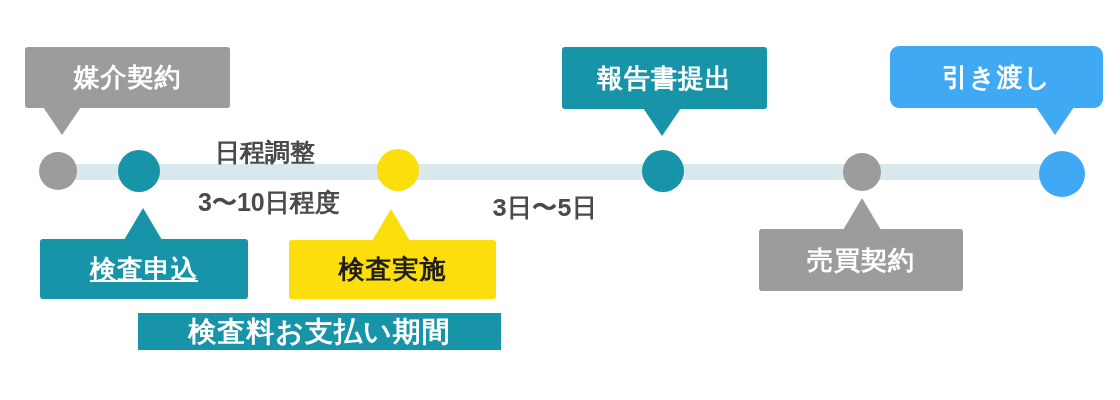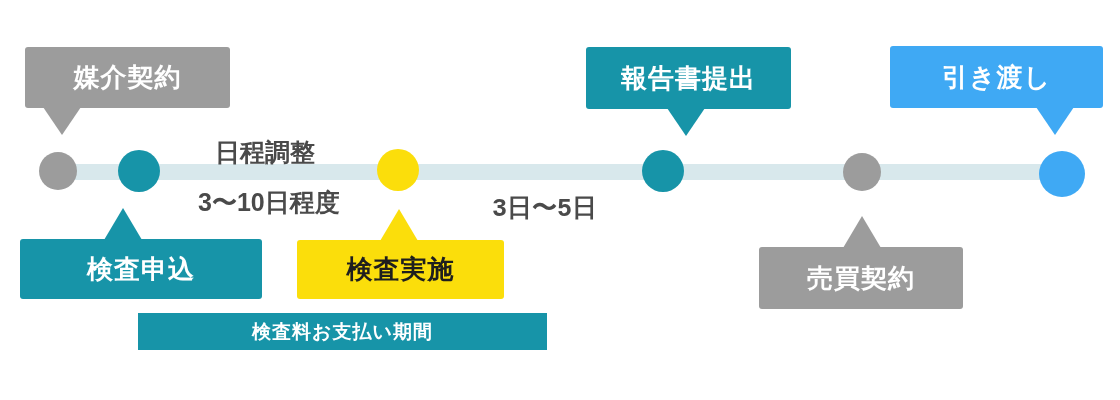--- a/index.html
+++ b/index.html
@@ -41,66 +41,66 @@
   .bubble{
     position:absolute;
     display:flex;align-items:center;justify-content:center;
     font-weight:bold;font-size:26px;letter-spacing:1px;
     color:var(--bubble_text_light);
     border-radius:3px;
   }
   .bubble.bg-gray{background:var(--gray);}
   .bubble.bg-teal{background:var(--teal);}
   .bubble.bg-yellow{background:var(--yellow);color:var(--bubble_text_dark);}
-  .bubble.bg-blue{background:var(--blue);}
+  .bubble.bg-blue{background:var(--blue);border-radius:9px;}
   .tail{position:absolute;width:0;height:0;}
   .tail.down{
     bottom:-27px;
     border-left:19px solid transparent;
     border-right:19px solid transparent;
   }
   .tail.up{
     top:-31px;
     border-left:19px solid transparent;
     border-right:19px solid transparent;
   }
   .tail.down.t-gray{border-top:28px solid var(--gray);}
   .tail.down.t-teal{border-top:28px solid var(--teal);}
   .tail.down.t-blue{border-top:28px solid var(--blue);}
   .tail.up.t-gray{border-bottom:32px solid var(--gray);}
   .tail.up.t-teal{border-bottom:32px solid var(--teal);}
   .tail.up.t-yellow{border-bottom:32px solid var(--yellow);}
   .b-mediation{left:25px;top:47px;width:205px;height:61px;}
   .b-mediation .tail{left:18px;}
-  .b-application{left:20px;top:239px;width:242px;height:60px;}
+  .b-application{left:40px;top:239px;width:208px;height:60px;text-decoration:underline;}
   .b-application .tail{left:84px;}
-  .b-execution{left:297px;top:240px;width:207px;height:59px;}
+  .b-execution{left:289px;top:240px;width:207px;height:59px;}
   .b-execution .tail{left:83px;}
-  .b-report{left:562px;top:47px;width:205px;height:62px;margin-left:24px;}
+  .b-report{left:562px;top:47px;width:205px;height:62px;}
   .b-report .tail{left:81px;}
-  .b-sales{left:759px;top:247px;width:204px;height:62px;}
+  .b-sales{left:759px;top:229px;width:204px;height:62px;}
   .b-sales .tail{left:84px;}
   .b-handover{left:890px;top:46px;width:213px;height:62px;}
   .b-handover .tail{left:146px;}
   
   .note{
     position:absolute;
     color:var(--note_text);
     font-weight:bold;font-size:25px;white-space:nowrap;
   }
   .n-schedule{left:215px;top:136px;}
   .n-days710{left:198px;top:186px;}
   .n-days35{left:492px;top:191px;font-family:Liberation Mono, monospace;}
   
   .pay-bar{
-    position:absolute;left:138px;top:313px;width:409px;height:37px;
+    position:absolute;left:138px;top:313px;width:363px;height:37px;
     background:var(--teal);
     color:var(--bubble_text_light);
     display:flex;align-items:center;justify-content:center;
-    font-weight:bold;font-size:19px;letter-spacing:1px;
+    font-weight:bold;font-size:28px;letter-spacing:1px;
   }
 </style>
 </head>
 <body>
 
 <div class="stage">
 
   <div class="track"></div>
 
   <div class="dot dot1 d-gray"></div>

